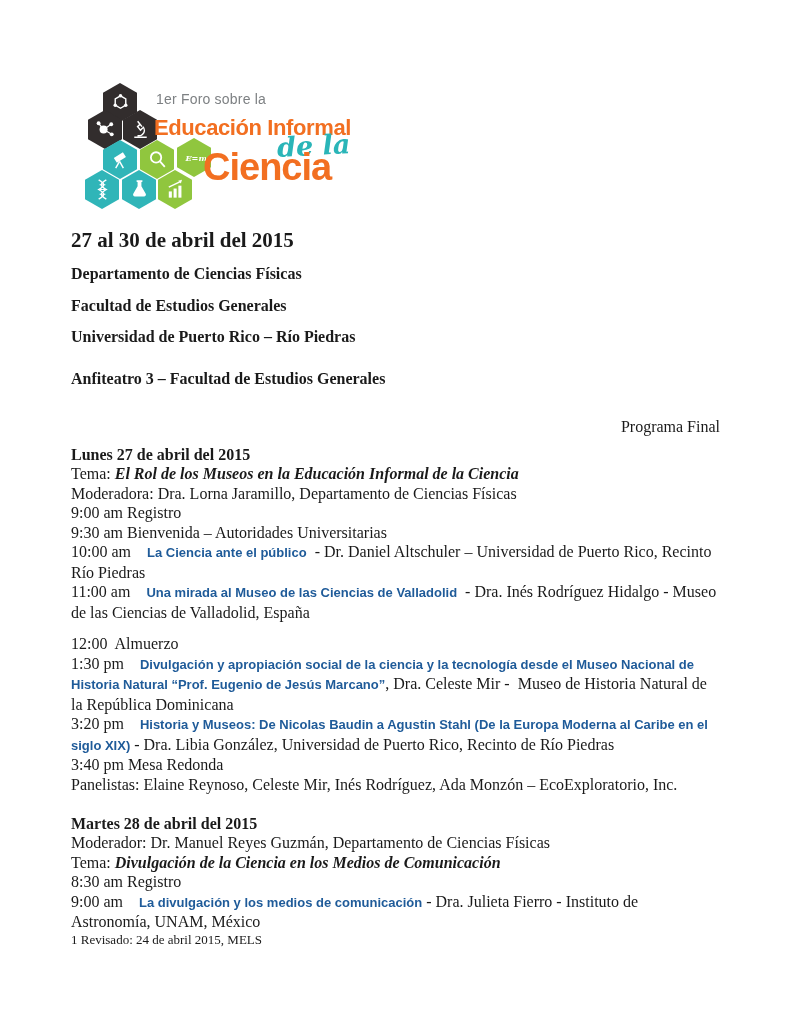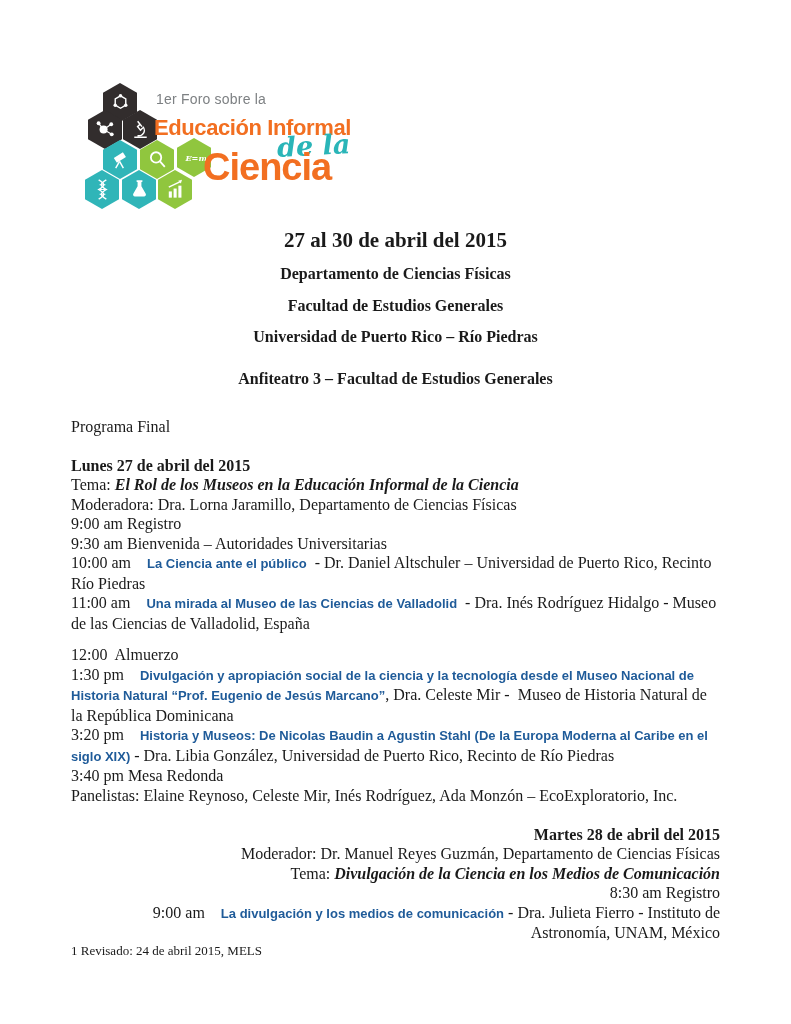--- a/index.html
+++ b/index.html
@@ -34,27 +34,27 @@
   .hex.dark{background:var(--hex-dark);}
   .hex.teal{background:var(--hex-teal);}
   .hex.green{background:var(--hex-green);}
   .lt{position:absolute;white-space:nowrap;font-family:"Liberation Sans",sans-serif;}
   .lt1{left:69px;top:13px;font-size:14px;color:var(--logo-gray);letter-spacing:.2px;}
   .lt2{left:67px;top:37px;font-size:22px;font-weight:bold;color:var(--logo-orange);letter-spacing:-.4px;}
   .lt3{left:190px;top:52px;font-size:27px;font-weight:bold;font-style:italic;color:var(--logo-teal);font-family:"DejaVu Serif",serif;transform:rotate(-3deg);}
   .lt4{left:116px;top:68px;font-size:38px;font-weight:bold;color:var(--logo-orange);letter-spacing:-1px;}
   
   .content{padding:228px 71px 0 71px;}
-  .hdr{text-align:center;font-weight:bold;}
+  .hdr{text-align:left;font-weight:bold;}
   .h-date{font-size:21px;line-height:24px;}
   .h-line{font-size:16px;line-height:19.5px;margin-top:12px;}
   .venue{margin-top:22px;}
-  .program-label{font-size:16px;line-height:19.5px;margin-top:29px;margin-bottom:19px;}
+  .program-label{font-size:16px;line-height:19.5px;margin-top:29px;margin-bottom:8px;text-align:right;}
   .day-title{font-size:16px;line-height:19.5px;font-weight:bold;}
-  .day + .day{margin-top:19.5px;text-align:right;}
+  .day + .day{margin-top:19.5px;}
   .para{font-size:16px;line-height:19.5px;white-space:pre-wrap;}
   .seg.plain{color:var(--text-black);}
   .seg.theme{font-weight:bold;font-style:italic;}
   .seg.talk{
     font-family:"Liberation Sans",sans-serif;
     font-weight:bold;font-size:13px;
     color:var(--talk-blue);
     padding-left:12px;
   }
   .spacer{height:12px;}

